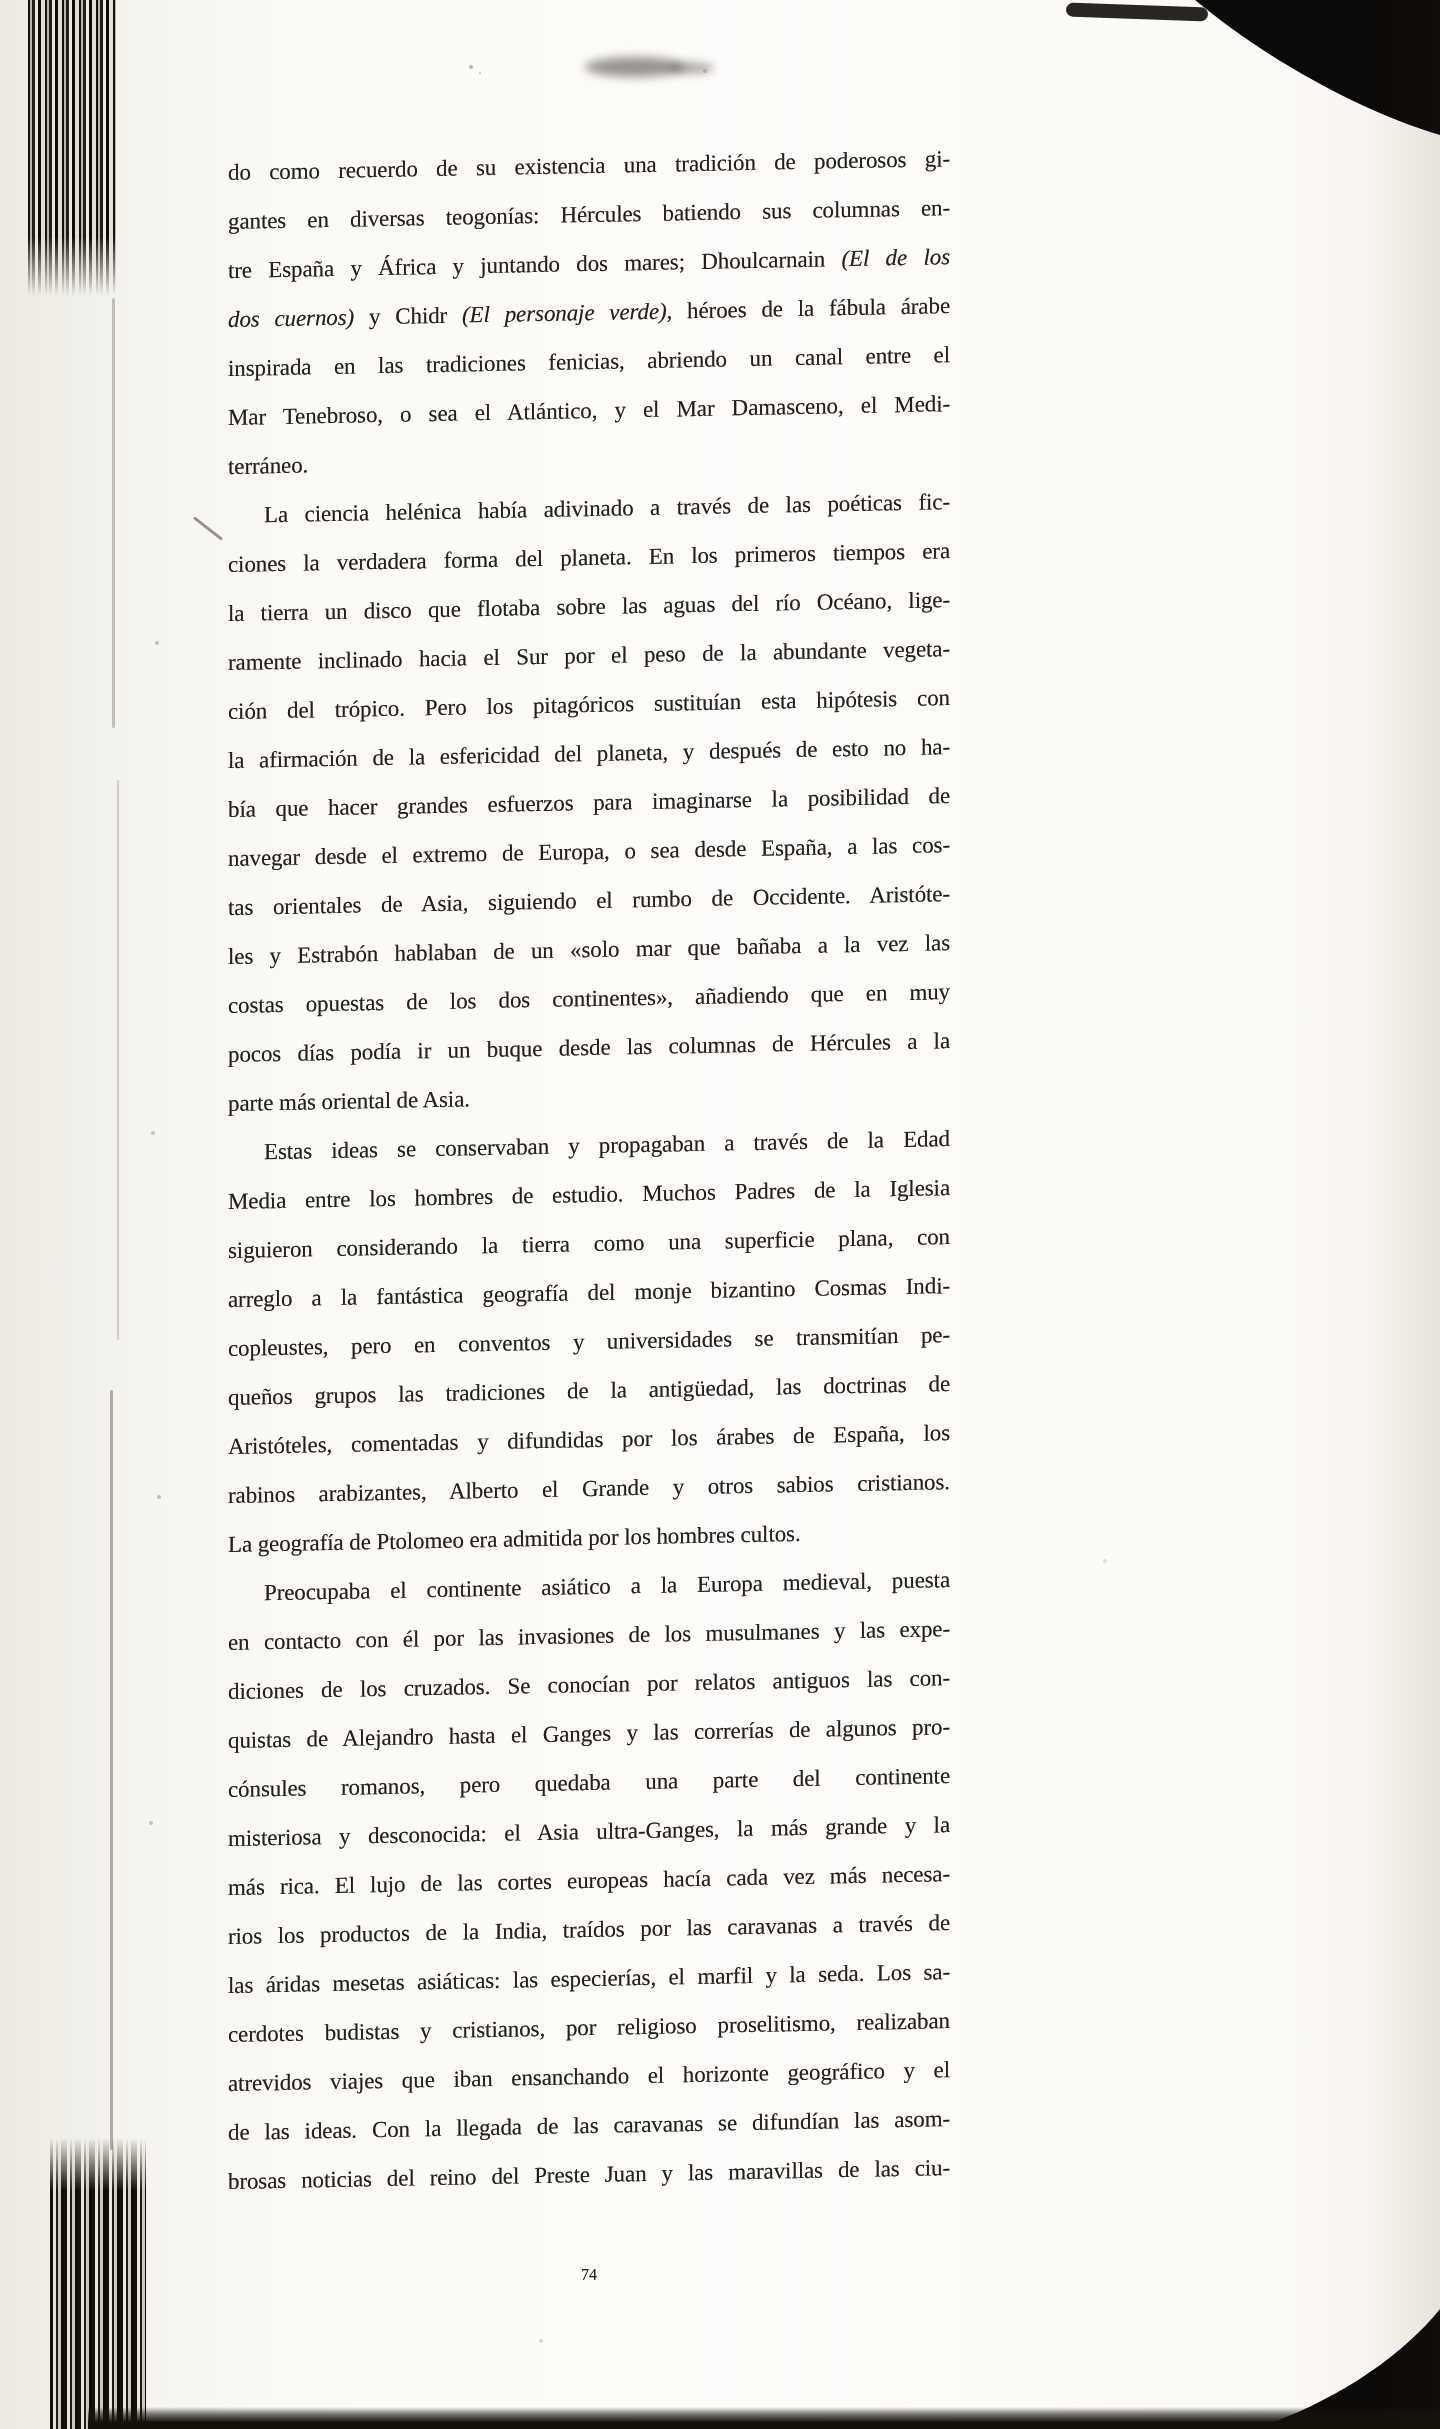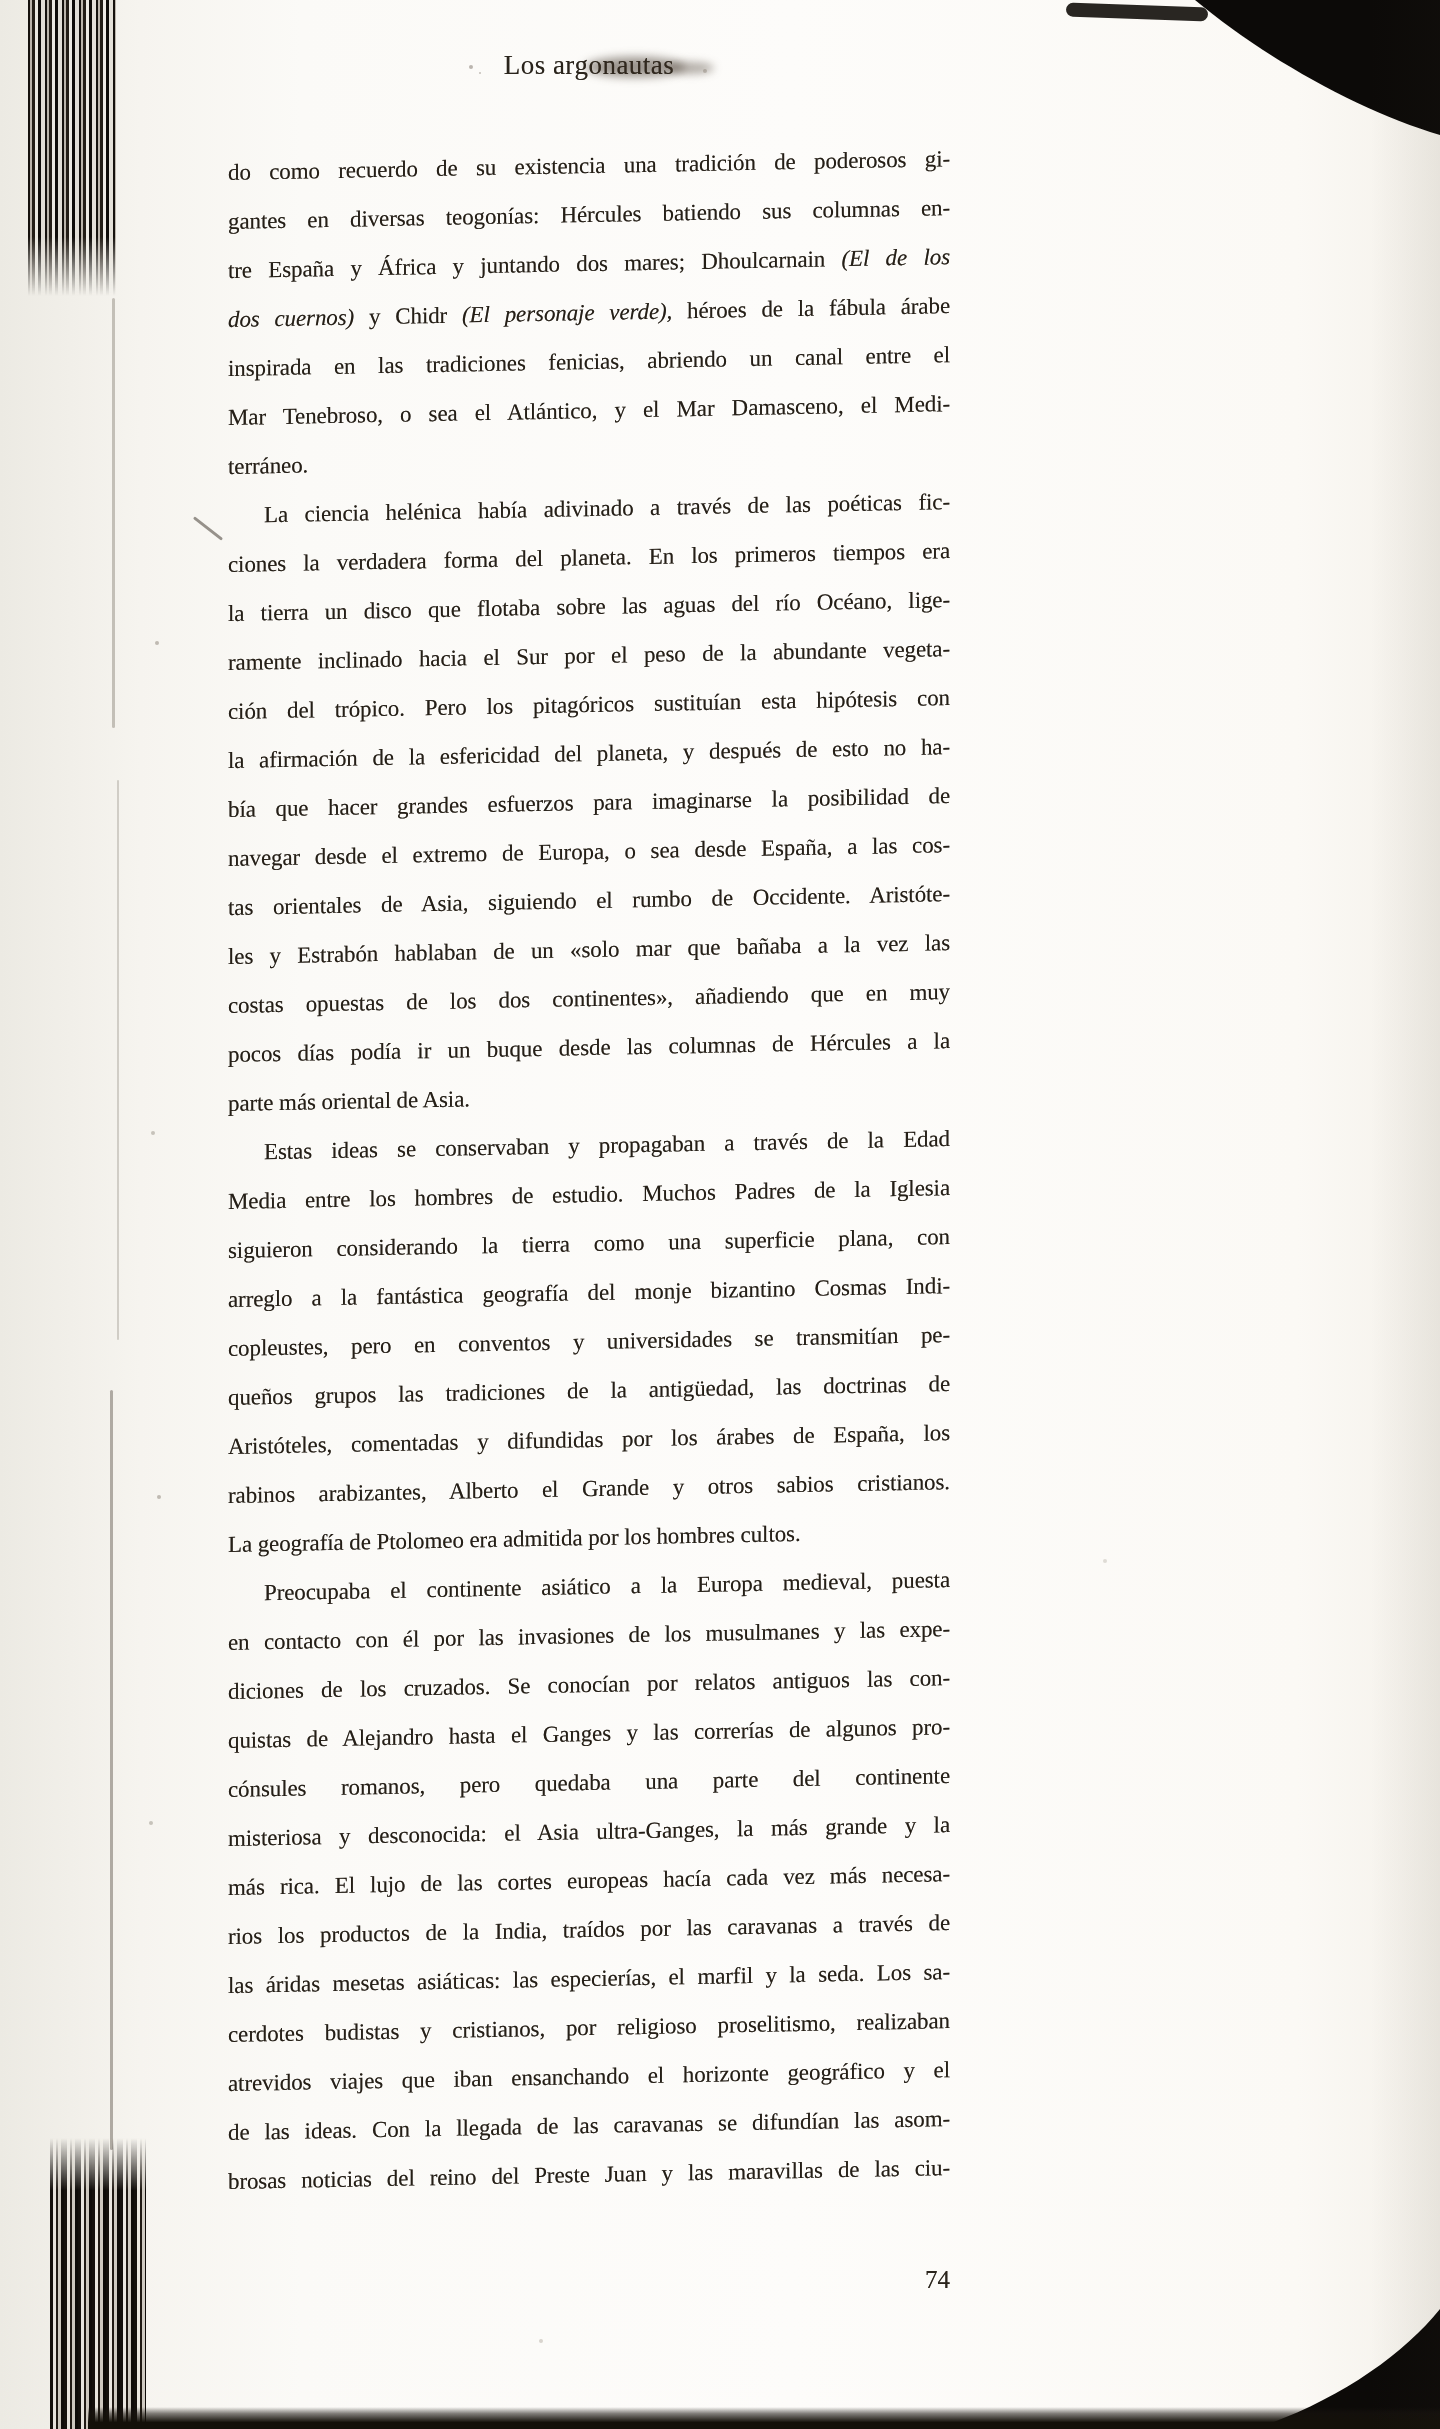--- a/index.html
+++ b/index.html
@@ -75,22 +75,22 @@
   .s2 { left:668px; top:62px; width:46px; height:12px; background:rgba(70,58,44,.40); filter:blur(4px); }
 
   .text-column { position:absolute; left:228px; top:148px; width:722px;
     transform:skewY(-1.1deg); transform-origin:0 0;
     font-size:23px; line-height:49px; letter-spacing:-0.1px; color:#251f17;
     text-shadow:0 0 .5px rgba(37,31,23,.55); }
   .line { text-align:justify; text-align-last:justify; height:49px; overflow:hidden; }
   .line.endpara { text-align-last:left; }
   .para.indent .line:first-child { text-indent:36px; }
 
-  .page-number { position:absolute; left:228px; top:2266px; width:722px; text-align:right;
-    font-size:25px; color:#2a241c; text-shadow:0 0 .5px rgba(42,36,28,.5); }
+  .page-number { position:absolute; left:228px; top:2266px; width:722px; text-align:center;
+    font-size:16px; color:#2a241c; text-shadow:0 0 .5px rgba(42,36,28,.5); }
 </style>
 </head>
 <body>
 
 <div class="page">
 
   <div class="binding-top"></div>
   <div class="binding-bottom"></div>
   <div class="left-line ll1"></div>
   <div class="left-line ll2"></div>
@@ -102,23 +102,20 @@
   </svg>
   <svg class="curl-br" width="200" height="135" viewBox="0 0 200 135">
     <path d="M200,135 L200,15 C162,62 96,108 14,135 Z" fill="#0c0a08"></path>
   </svg>
   <div class="bottom-edge"></div>
 
   <div class="pencil-mark"></div>
   <div class="speckles"></div>
   <div class="right-shade"></div>
 
-  <div class="header">
-    <span>Los argonautas</span>
-  </div>
   <div class="smudge s1"></div>
   <div class="smudge s2"></div>
 
   <div class="text-column">
       <div class="para">
         <div class="line"><span>do como recuerdo de su existencia una tradición de poderosos gi-</span></div>
         <div class="line"><span>gantes en diversas teogonías: Hércules batiendo sus columnas en-</span></div>
         <div class="line"><span>tre España y África y juntando dos mares; Dhoulcarnain </span><i>(El de los</i></div>
         <div class="line"><i>dos cuernos)</i><span> y Chidr </span><i>(El personaje verde),</i><span> héroes de la fábula árabe</span></div>
         <div class="line"><span>inspirada en las tradiciones fenicias, abriendo un canal entre el</span></div>

